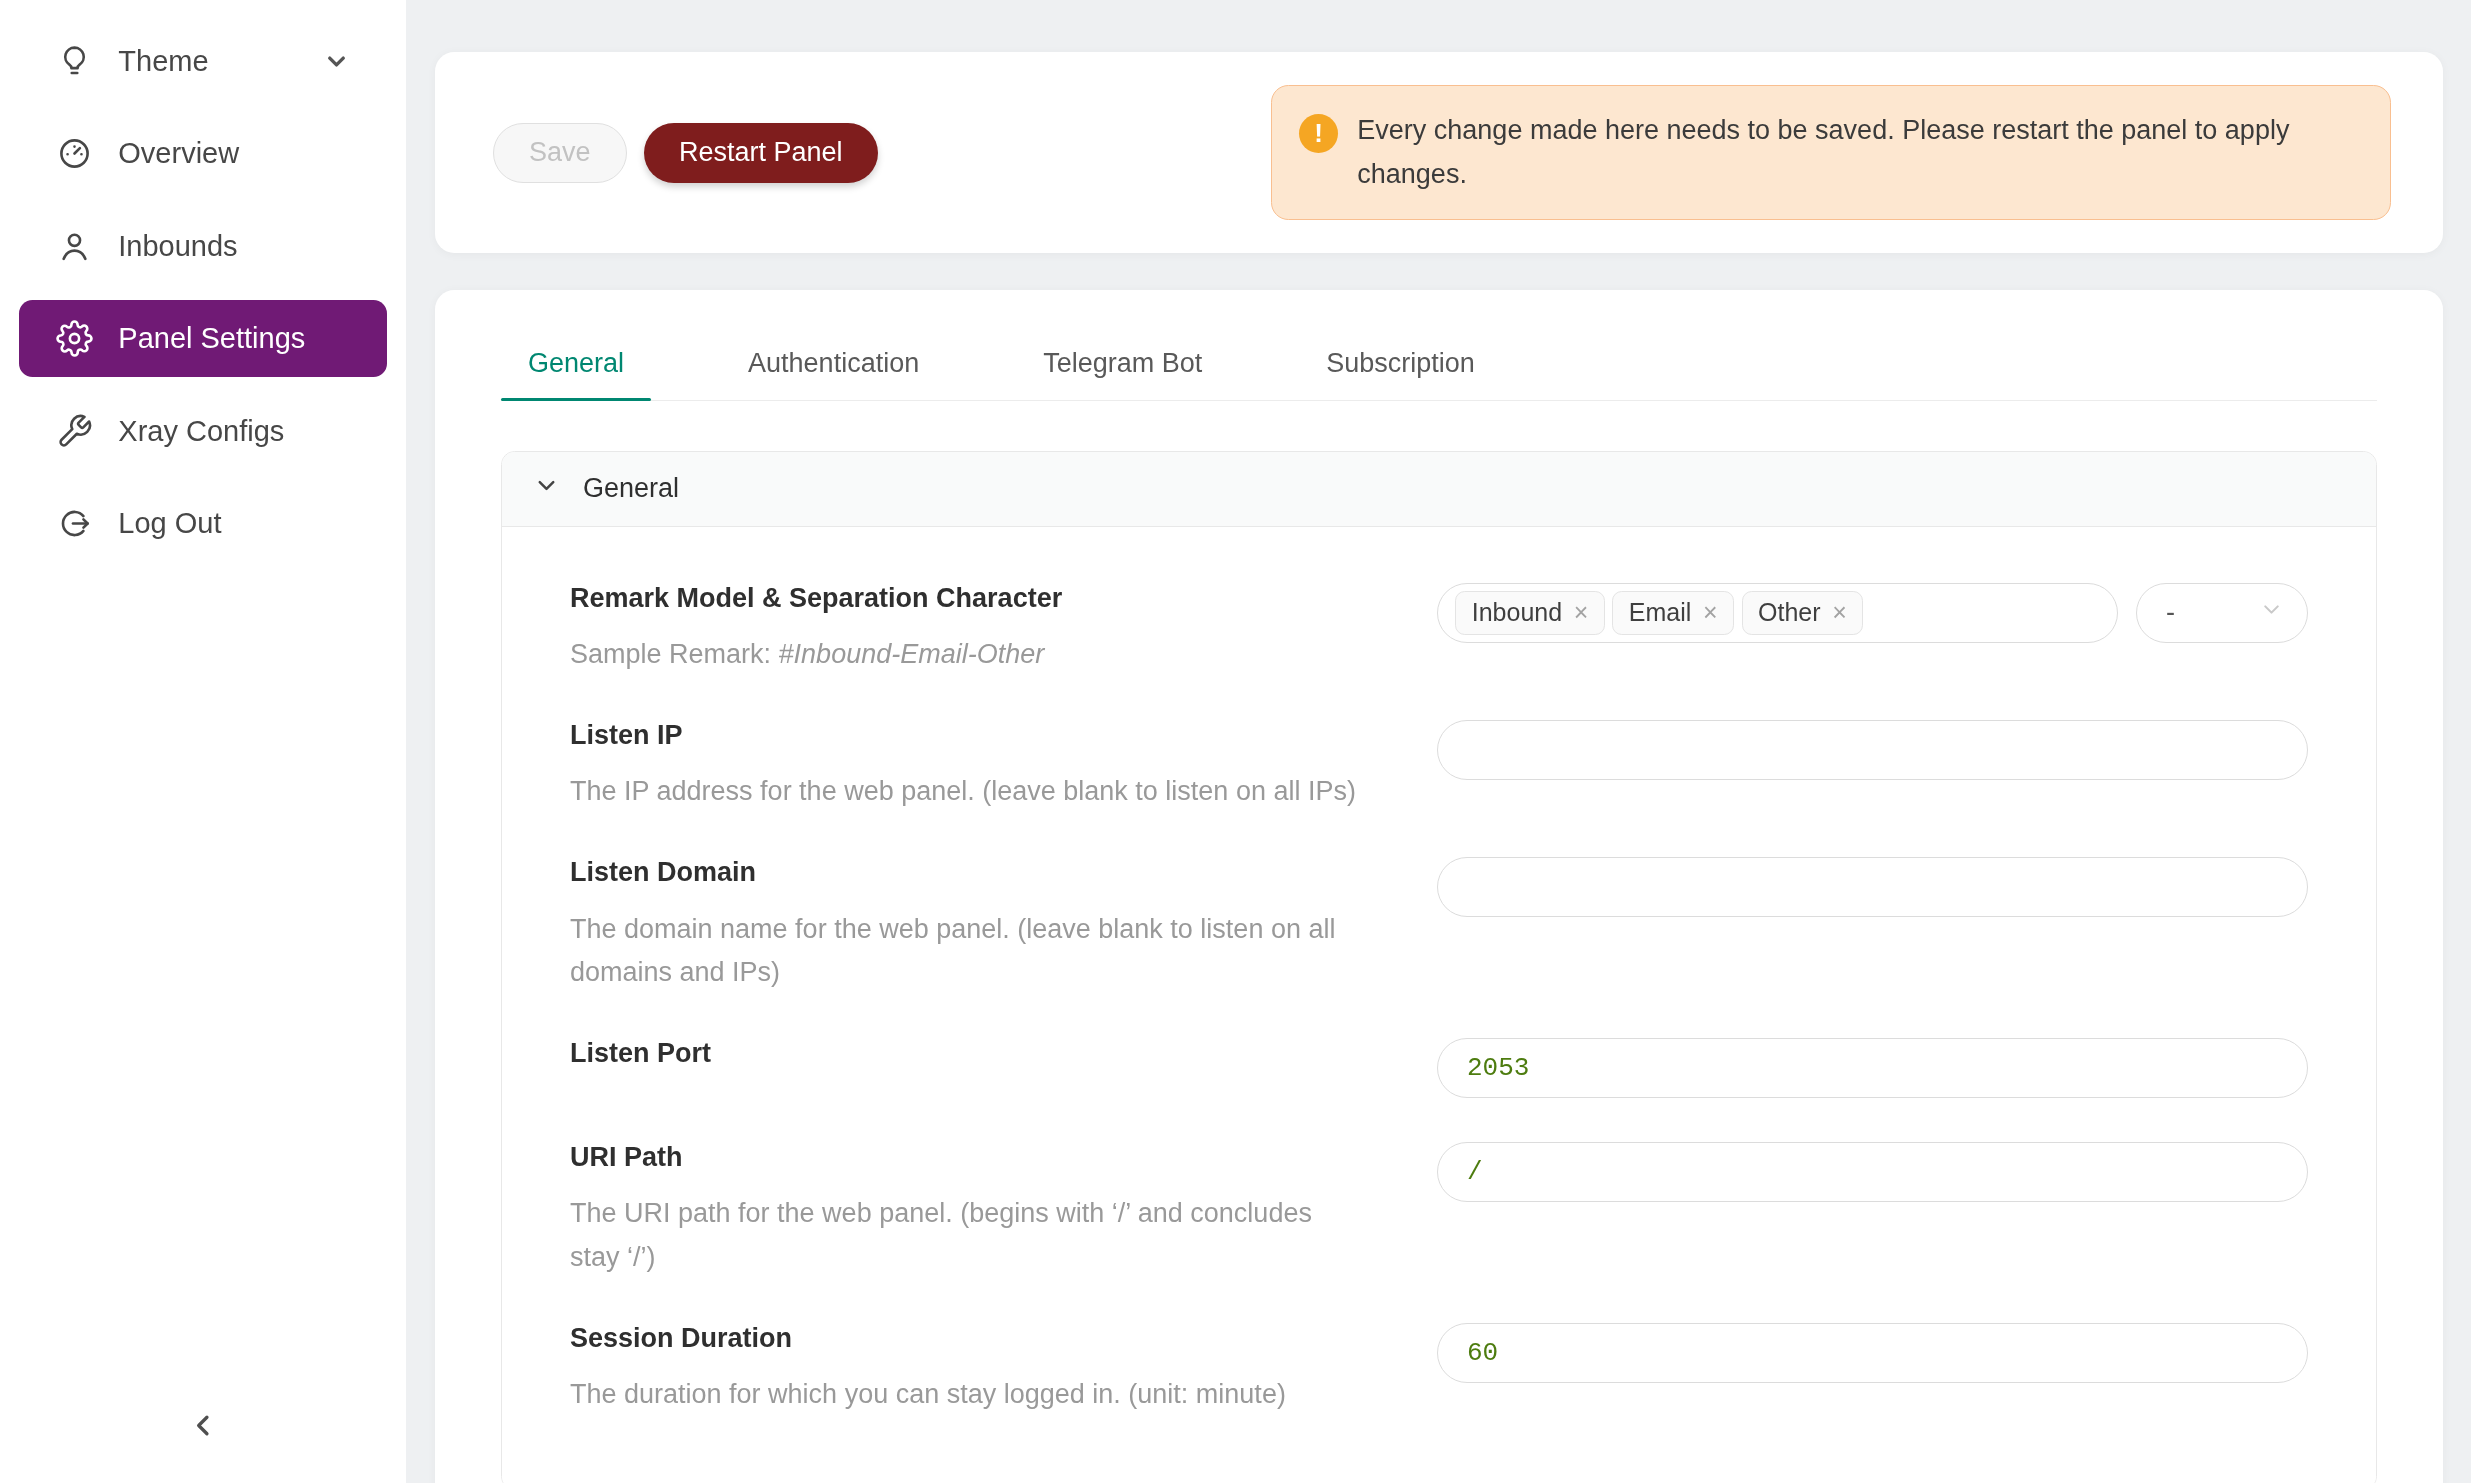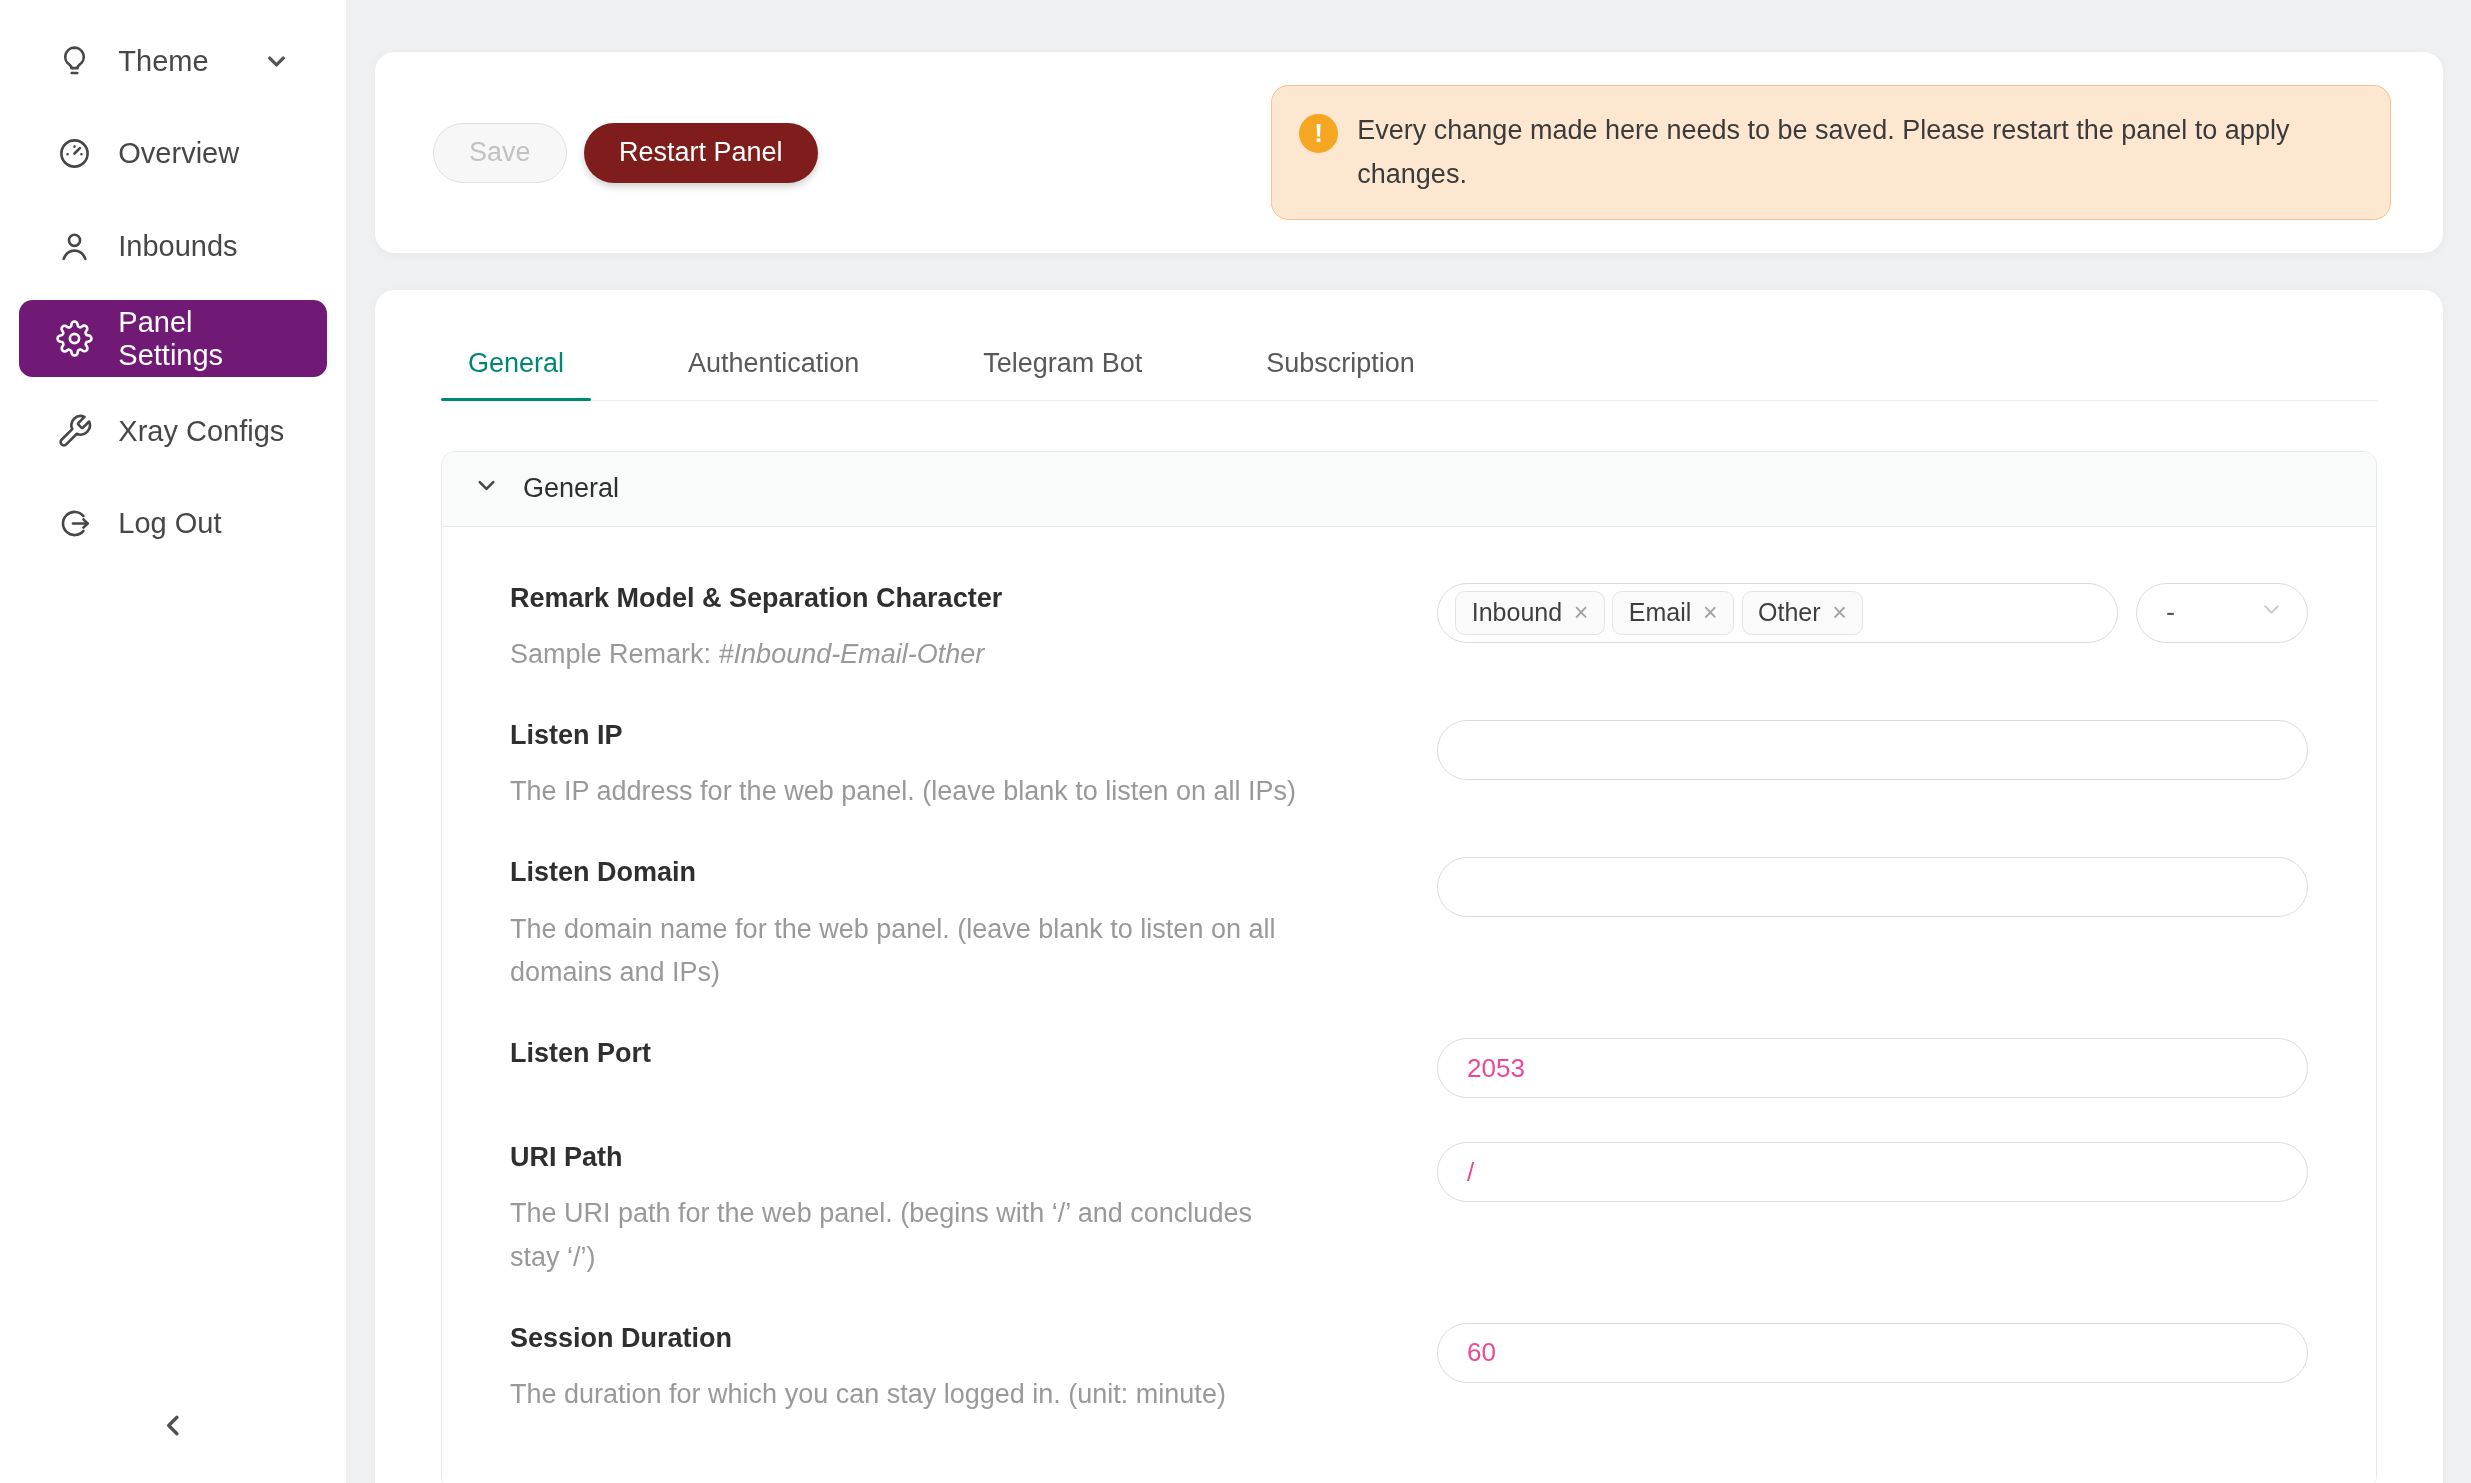--- a/index.html
+++ b/index.html
@@ -5,21 +5,21 @@
   * { box-sizing: border-box; margin: 0; padding: 0; }
   html, body { width: 2472px; height: 1483px; overflow: hidden; }
   body {
     font-family: "Liberation Sans", "DejaVu Sans", sans-serif;
     background: #eef0f2;
     display: flex;
     color: #2f2f2f;
   }
   
   .sidebar {
-    width: 346px; height: 100%; background: #ffffff;
+    width: 406px; height: 100%; background: #ffffff;
     padding: 23px 19.3px; position: relative; flex-shrink: 0;
   }
   .side-item {
     height: 77px; border-radius: 13.5px; display: flex; align-items: center;
     padding: 0 37px; margin-bottom: 15.4px; font-size: 29px; color: #474747;
     cursor: pointer; user-select: none;
   }
   .side-item .ico { width: 37px; height: 37px; margin-right: 25px; flex-shrink: 0; display: flex; align-items: center; justify-content: center; }
   .side-item .ico svg { width: 37px; height: 37px; stroke: currentColor; fill: none; stroke-width: 1.7; stroke-linecap: round; stroke-linejoin: round; }
   .side-item.active { background: #701a75; color: #ffffff; }
@@ -89,22 +89,22 @@
   .collapse-body { background: #fff; padding: 56px 68px 29px 68px; }
 
   .form-row { display: flex; align-items: flex-start; margin-bottom: 44px; }
   .row-left { flex: 1; max-width: 830px; padding-right: 39px; }
   .row-label { font-size: 27px; font-weight: bold; color: #2f2f2f; margin-bottom: 19.3px; }
   .row-desc { font-size: 27px; color: #999999; line-height: 1.6; }
   .row-desc .em { font-style: italic; }
   .row-right { width: 871px; margin-left: auto; flex-shrink: 0; }
   .text-input {
     width: 100%; height: 60px; border: 1.4px solid #dcdcdc; border-radius: 30px;
-    padding: 0 29px; font-size: 26px; color: #ec4899; outline: none; background: #fff;
-    font-family: Liberation Sans, sans-serif;
+    padding: 0 29px; font-size: 26px; color: #4d7c0f; outline: none; background: #fff;
+    font-family: Liberation Mono, monospace;
   }
   .remark-controls { display: flex; }
   .tags-box {
     width: 681px; height: 60px; border: 1.4px solid #dcdcdc; border-radius: 30px;
     display: flex; align-items: center; padding: 0 9.7px; background: #fff; cursor: text;
   }
   .tag {
     height: 44px; background: #fafafa; border: 1.4px solid #e4e4e4; border-radius: 9.7px;
     display: flex; align-items: center; padding: 0 15.4px; margin-left: 7.7px;
     font-size: 25px; color: #3f3f3f; white-space: nowrap;

